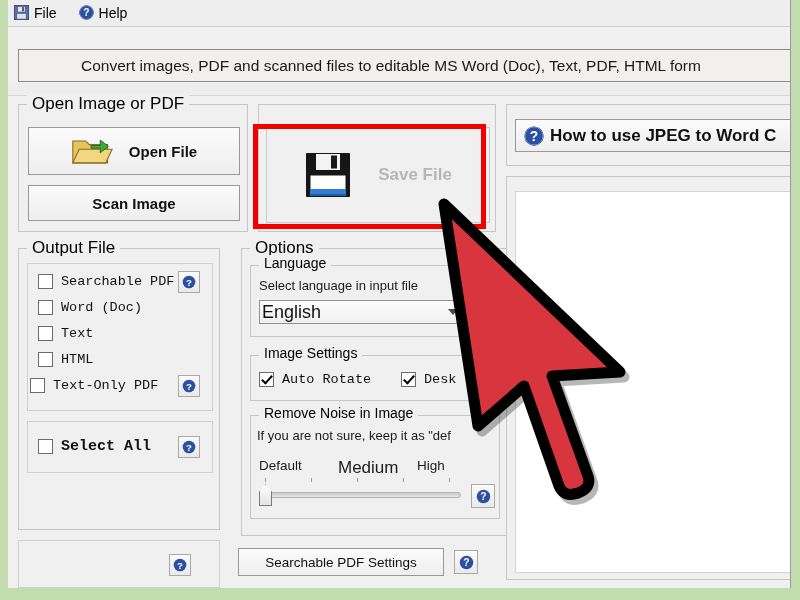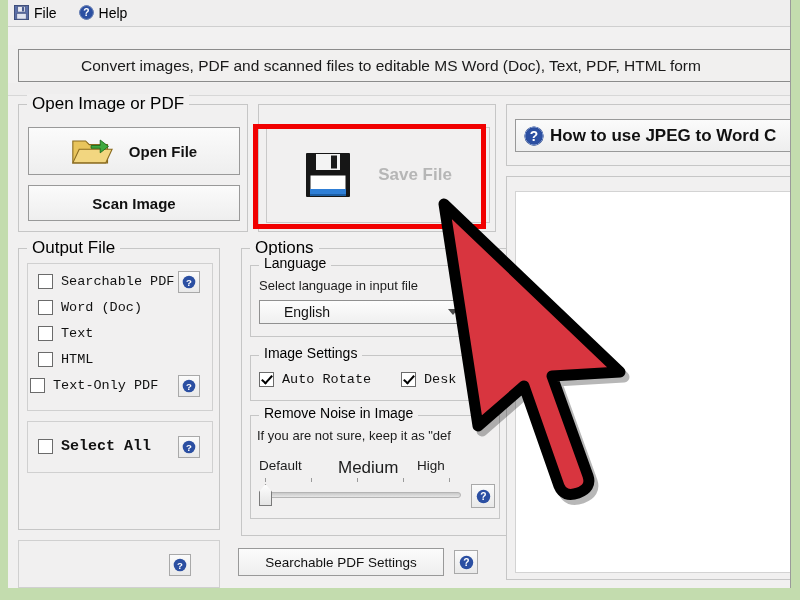--- a/index.html
+++ b/index.html
@@ -206,22 +206,22 @@
   
   #grp-options { left: 222px; top: 248px; width: 266px; height: 288px; margin-left: 11px; }
   #grp-lang { left: 8px; top: 16px; width: 250px; height: 72px; }
   .hint { position: absolute; font-size: 13px; color: #1c1c1c; white-space: nowrap;}
   .select {
     position: absolute;
     background: linear-gradient(#fdfdfd, #f0f0f0);
     border: 1px solid #909090;
     box-sizing: border-box;
     display: flex; align-items: center;
-    padding-left: 24px;
-    font-size: 14px; color: #111;
+    padding-left: 2px;
+    font-size: 18px; color: #111;
     cursor: pointer;
   }
   .select .caret {
     position: absolute; right: 8px; top: 50%;
     transform: translateY(-50%);
     width: 0; height: 0;
     border-left: 5px solid transparent;
     border-right: 5px solid transparent;
     border-top: 6px solid #4a4a4a;
   }

